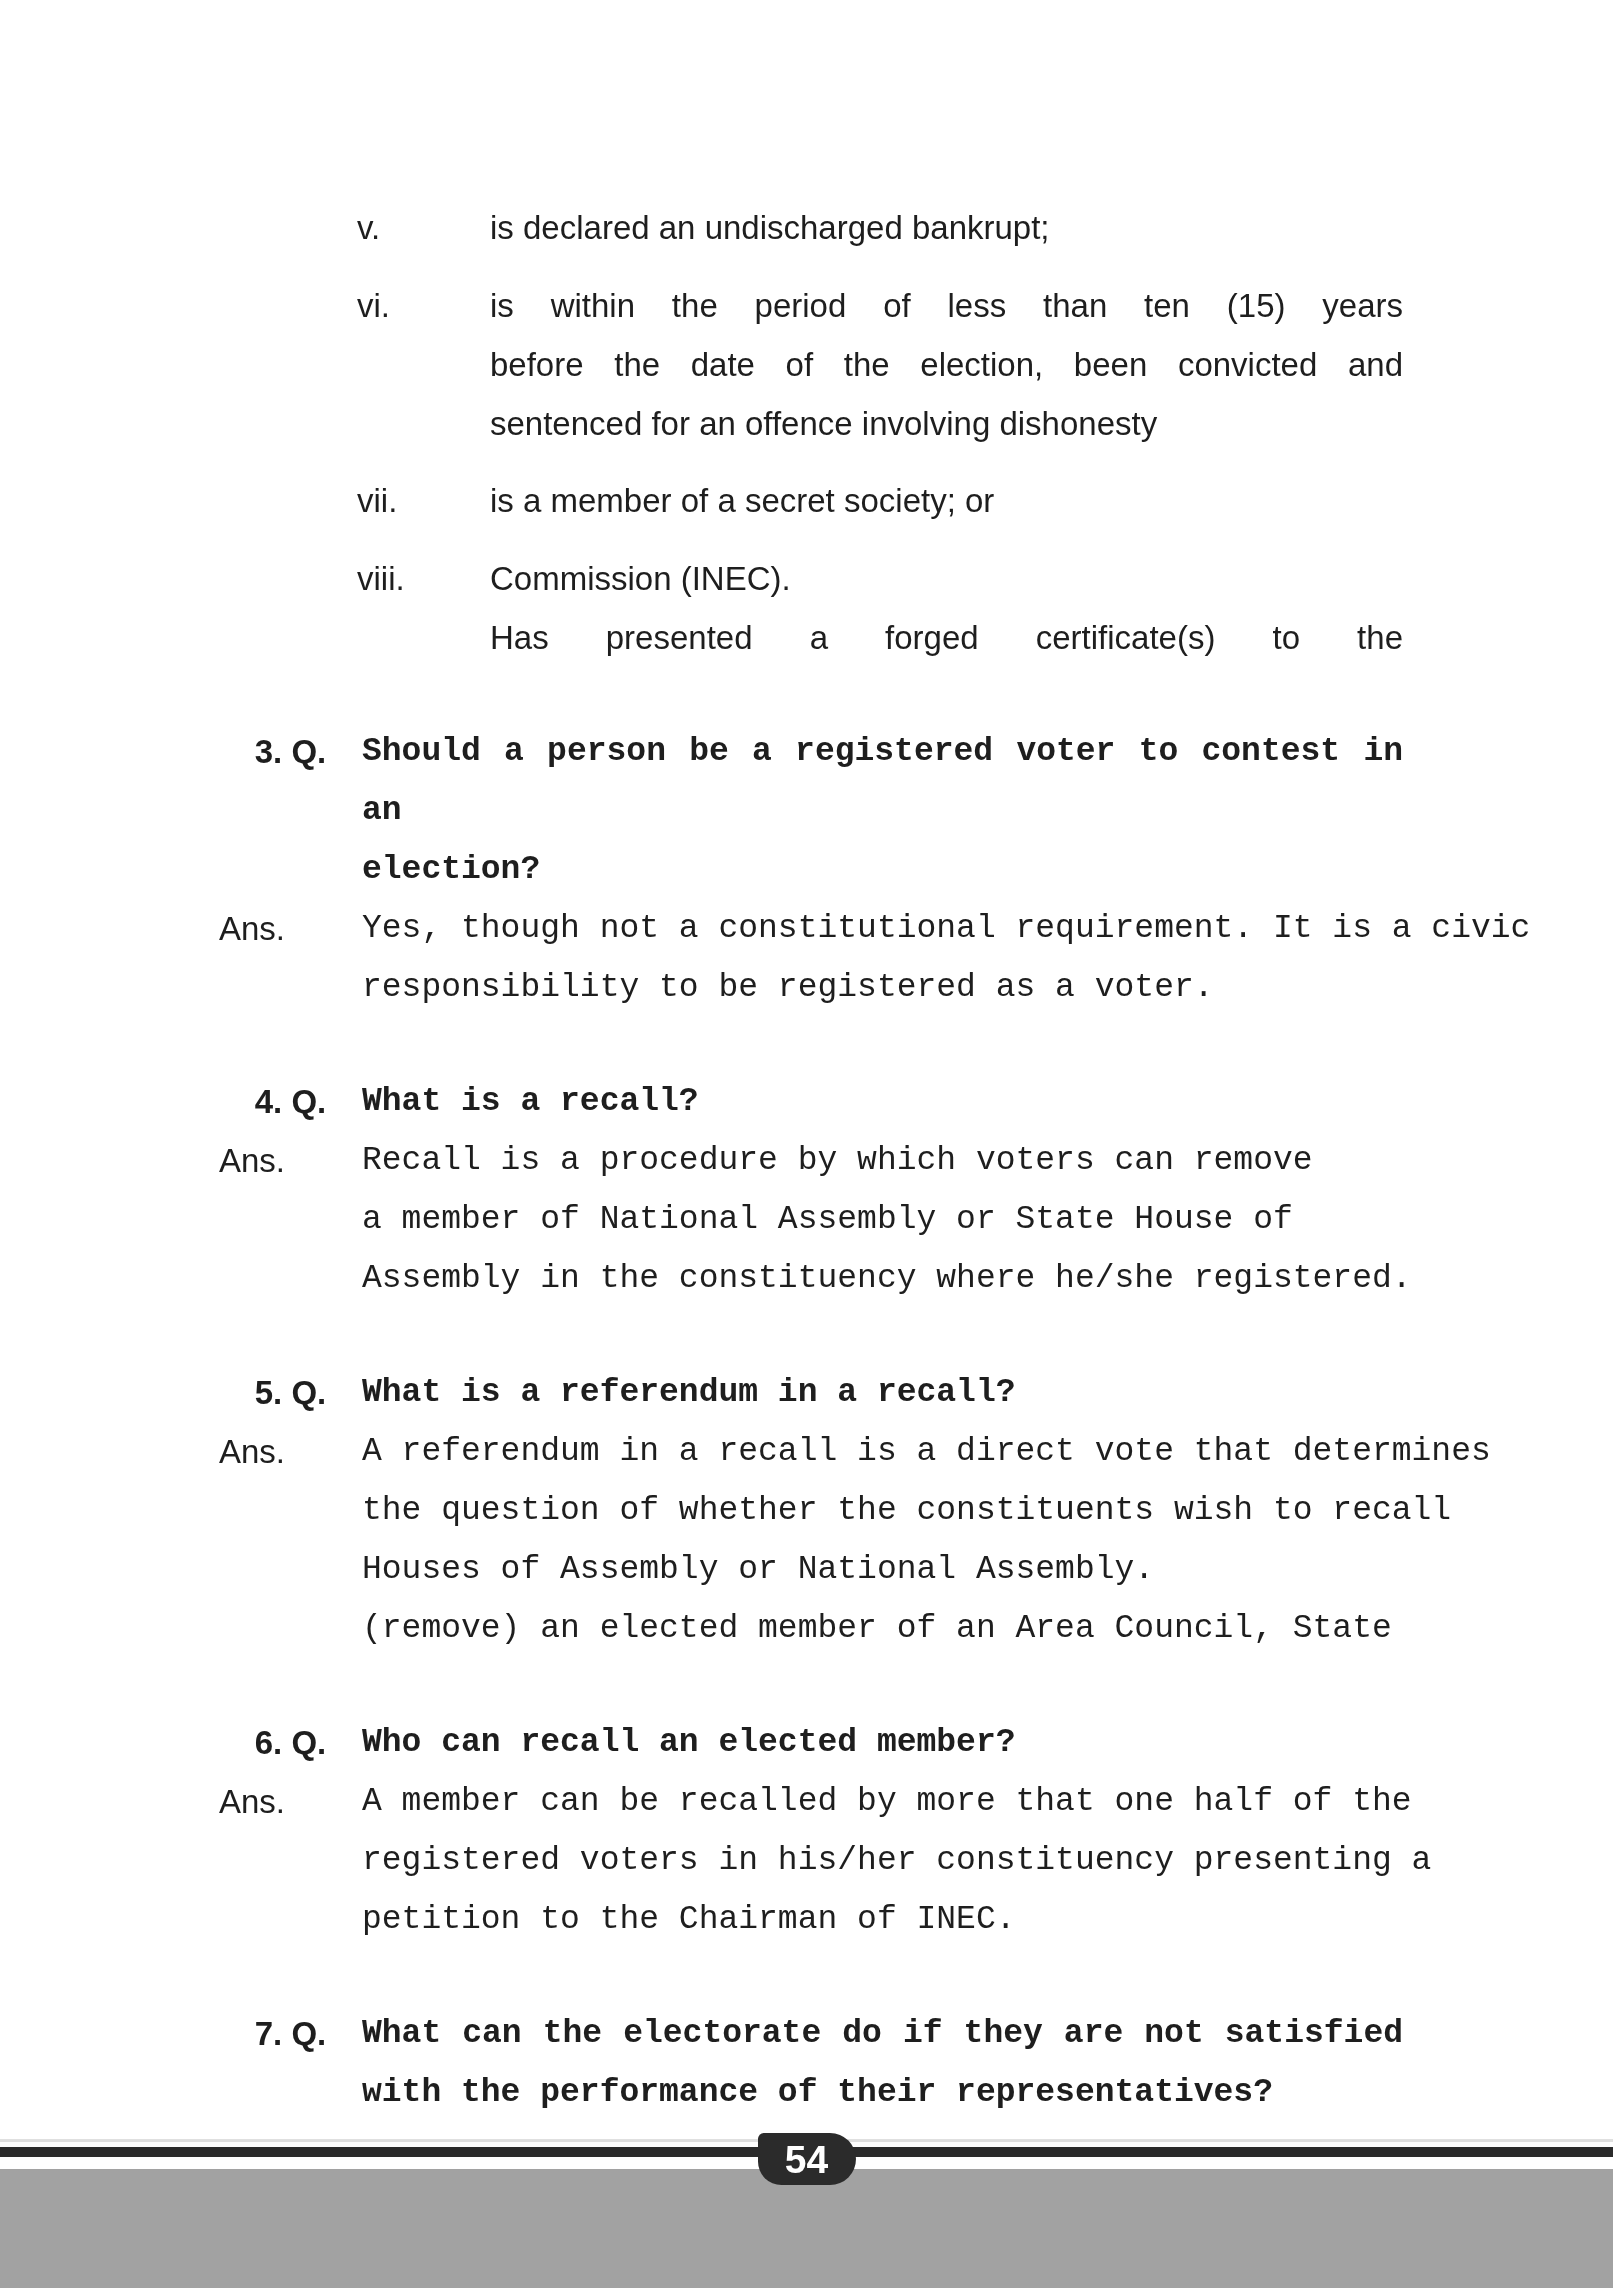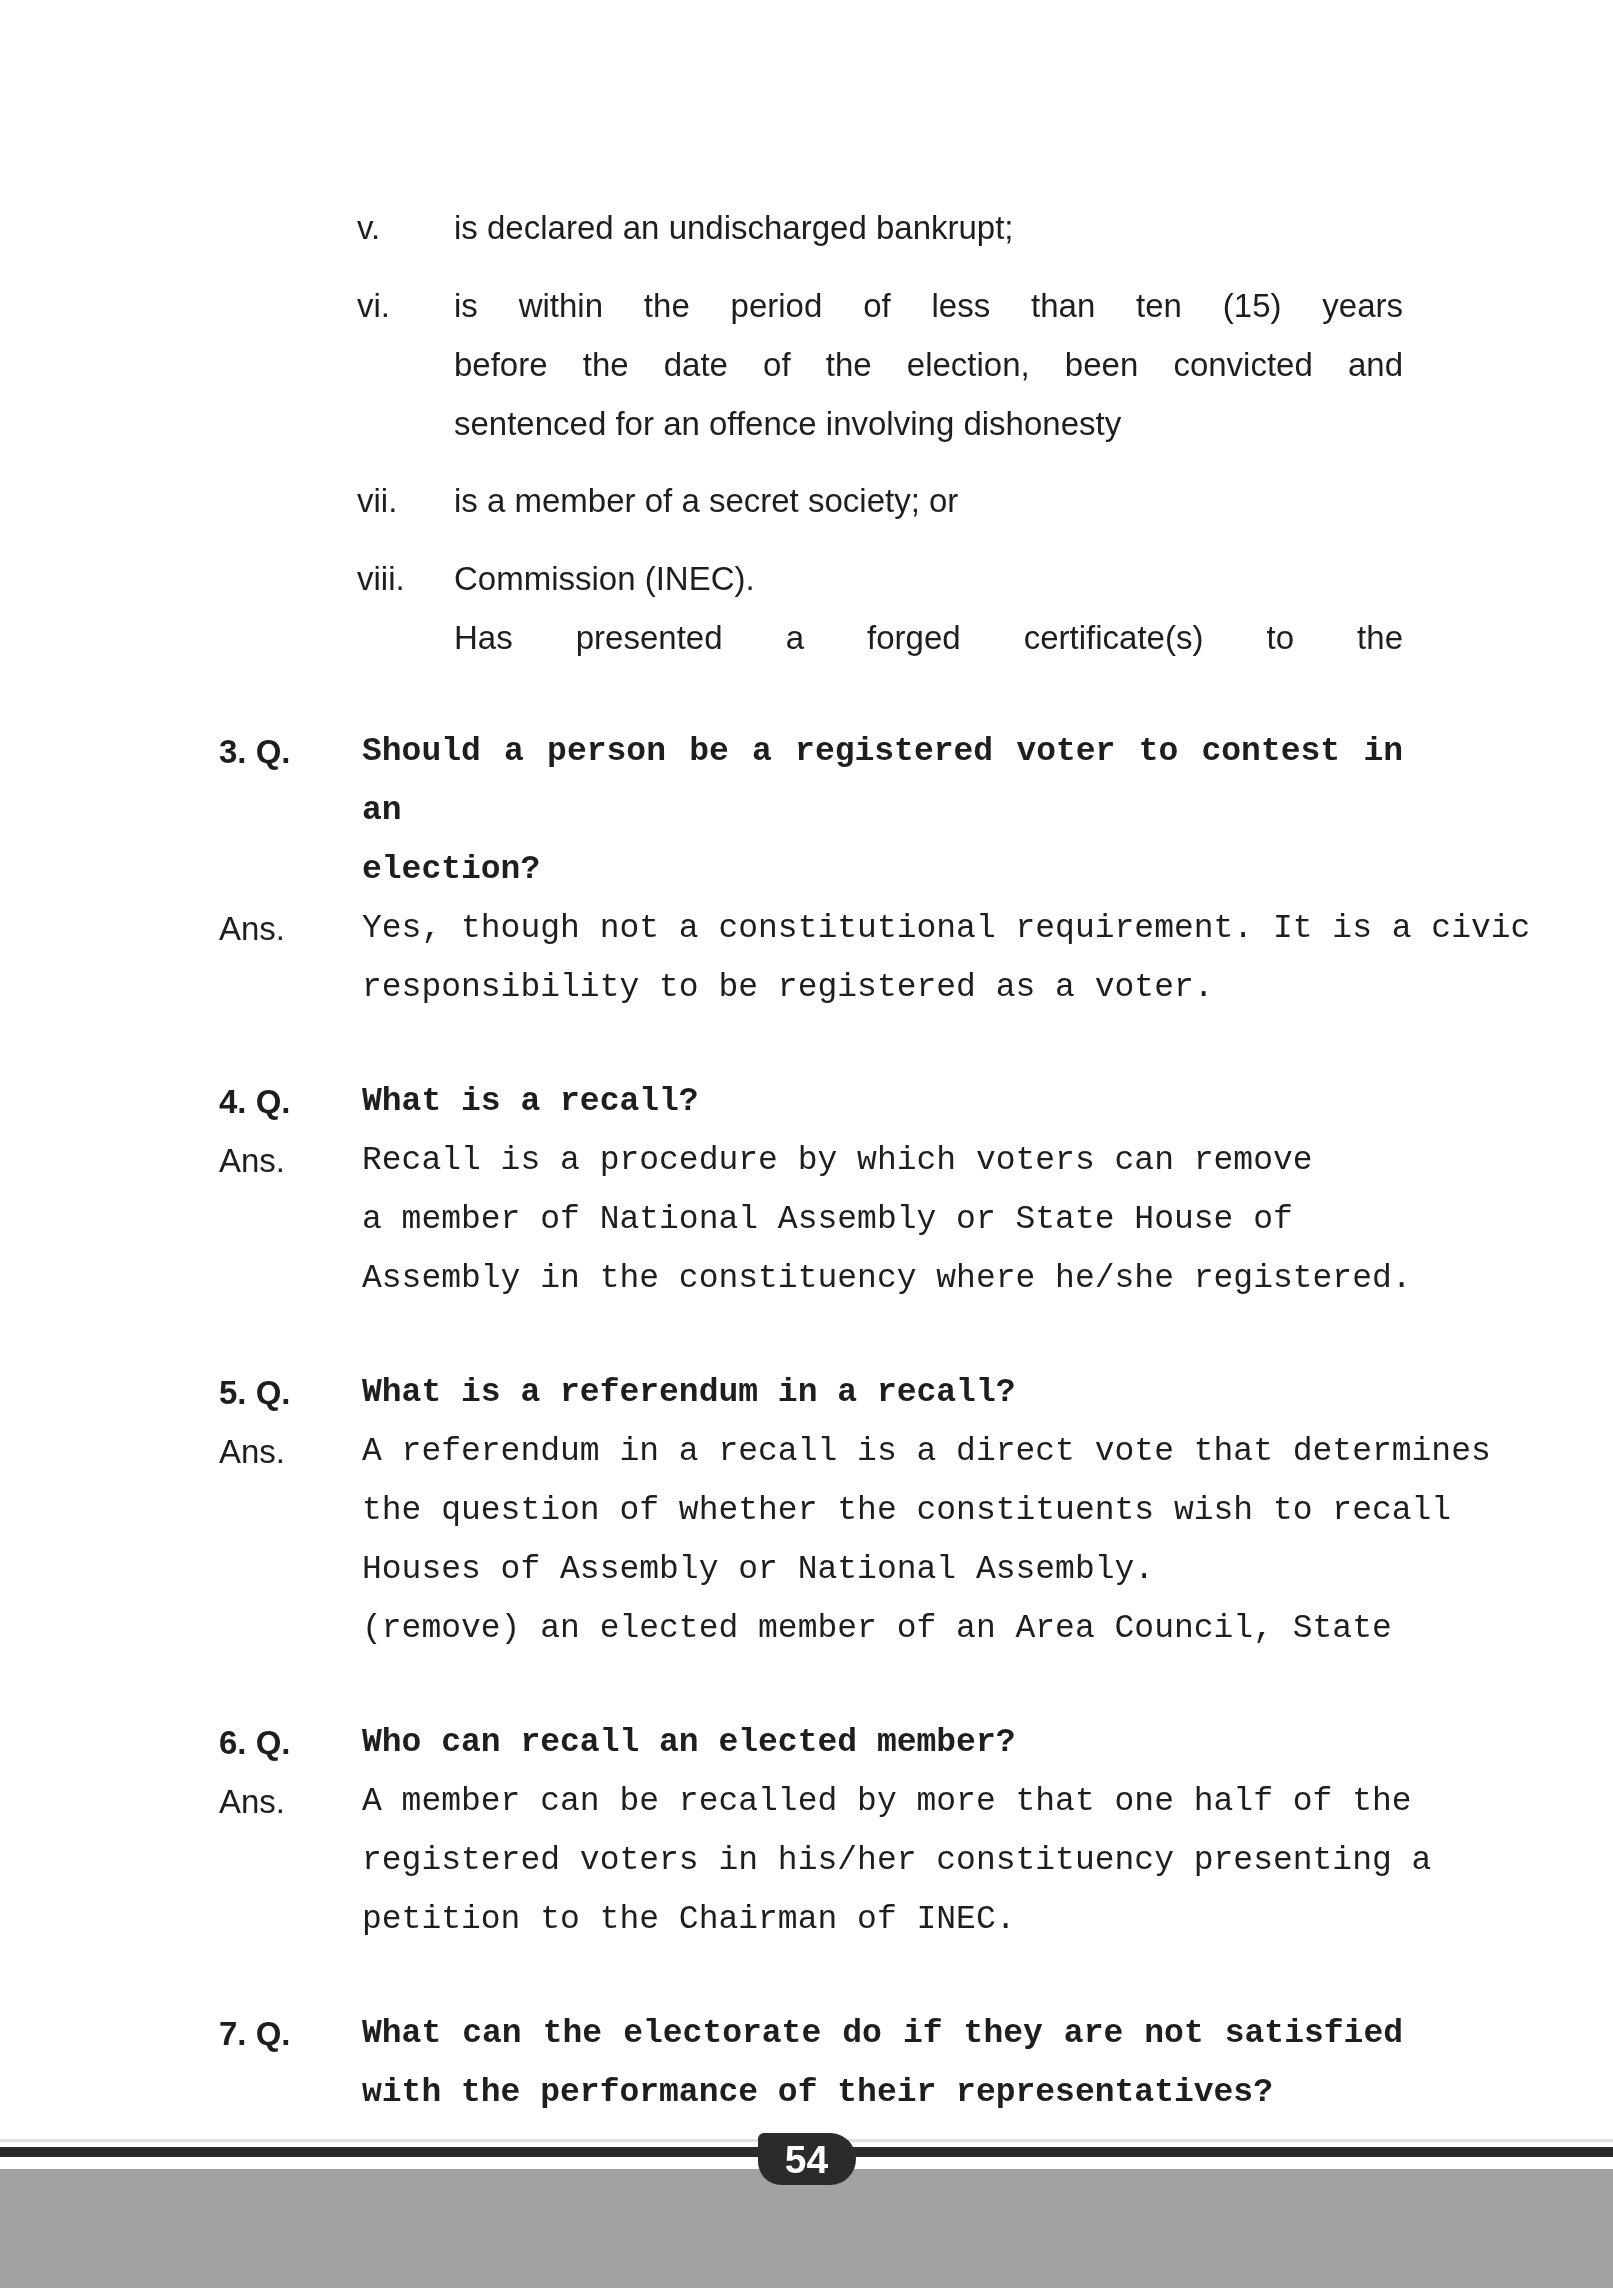--- a/index.html
+++ b/index.html
@@ -23,26 +23,26 @@
     line-height:59px;
   }
   
   .roman-item {
     display:flex;
     margin-left:357px;
     margin-bottom:18.5px;
   }
   .roman-item:last-child { margin-bottom:55px; }
   .roman-marker { flex:0 0 97px; }
-  .roman-text  { flex:1; min-width:0; }
+  .roman-text  { flex:1; min-width:0;margin-left:36px; }
   
   .qa-block { margin-left:219px; margin-bottom:55px; }
   .qa-row { display:flex; }
   .qa-label { flex:0 0 143px; }
-  .qa-label.bold { font-weight:bold; }
+  .qa-label.bold { font-weight:bold;text-align:center; }
   .qa-lines { flex:1; min-width:0;font-family:Liberation Mono, monospace; }
   .line { white-space:nowrap; }
   
   .line.j {
     white-space:normal;
     text-align:justify;
     text-align-last:justify;
   }
   .qline { font-weight:bold; }
   

